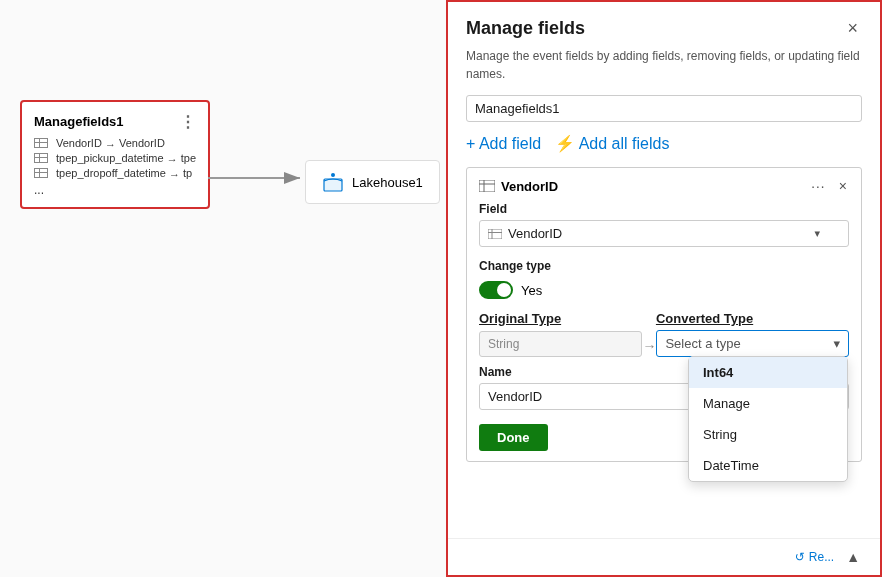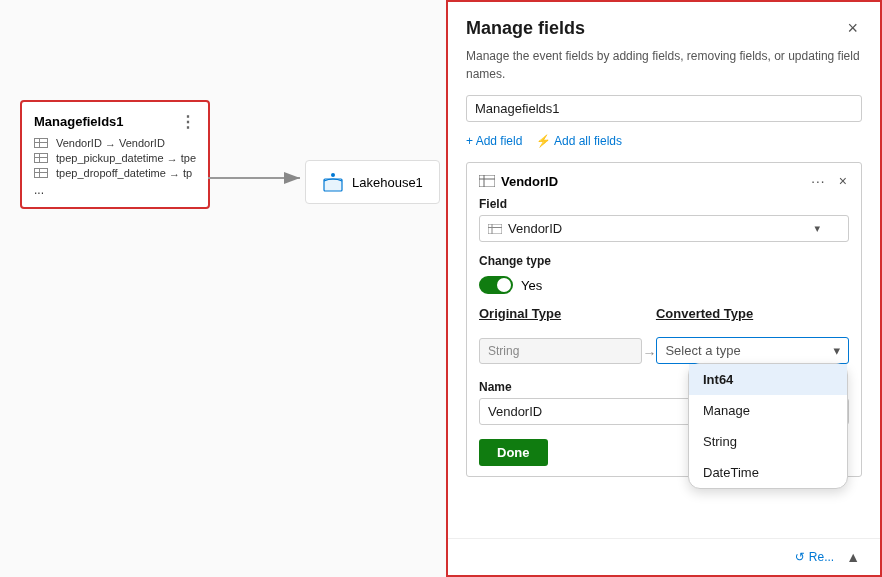--- a/index.html
+++ b/index.html
@@ -156,21 +156,21 @@
       display: flex;
       gap: 14px;
       margin-bottom: 14px;
       align-items: center;
     }
 
     .toolbar-btn {
       background: none;
       border: none;
       cursor: pointer;
-      font-size: 12px;
+      font-size: 16px;
       color: #0078d4;
       display: flex;
       align-items: center;
       gap: 4px;
       padding: 0;
     }
 
     
     .field-section {
       border: 1px solid #ccc;
@@ -258,21 +258,21 @@
 
     .toggle-label {
       font-size: 13px;
     }
 
     
     .type-row {
       display: flex;
       align-items: center;
       gap: 0;
-      margin: 16px 0;
+      margin: 4px 0;
     }
 
     .type-field {
       flex: 1;
       border: 1px solid #ccc;
       border-radius: 3px;
       padding: 5px 8px;
       font-size: 12px;
       color: #888;
       background: #f5f5f5;
@@ -327,21 +327,21 @@
       font-weight: 600;
       cursor: pointer;
       margin-top: 6px;
     }
 
     
     .dropdown-list {
       position: absolute;
       background: #fff;
       border: 1px solid #ccc;
-      border-radius: 12px;
+      border-radius: 5px;
       box-shadow: 0 4px 12px rgba(0,0,0,0.15);
       z-index: 100;
       min-width: 160px;
       right: 0;
       top: 100%;
     }
 
     .dropdown-item {
       padding: 8px 14px;
       font-size: 13px;

